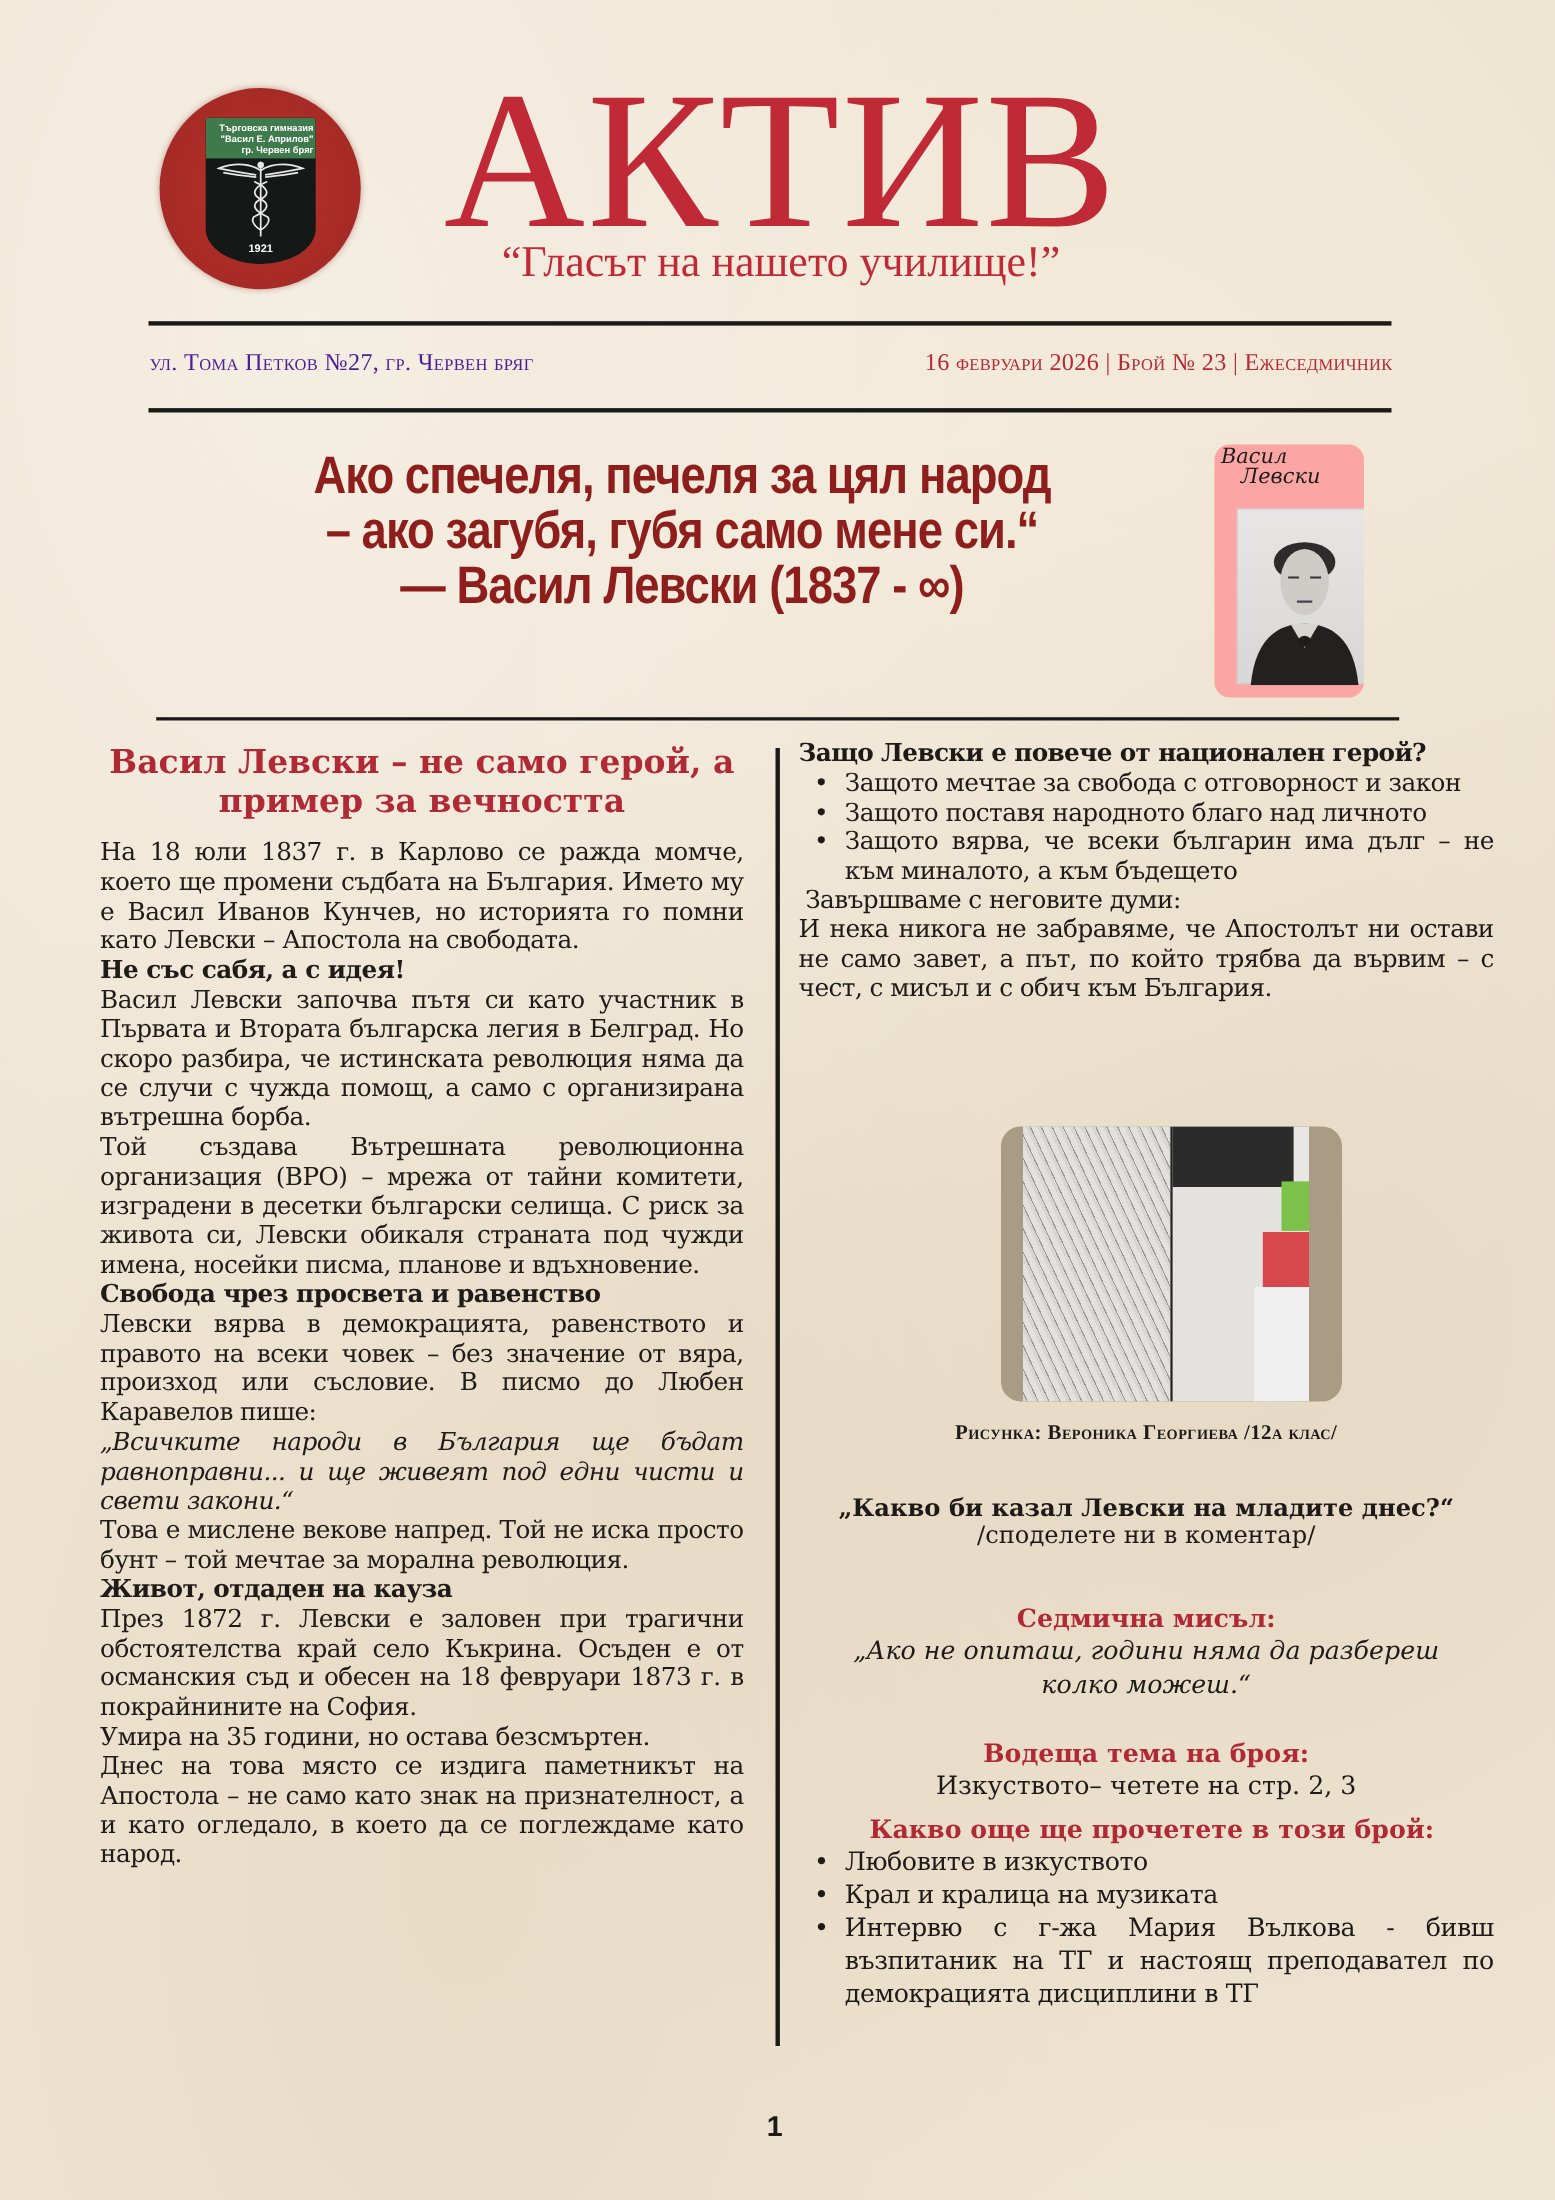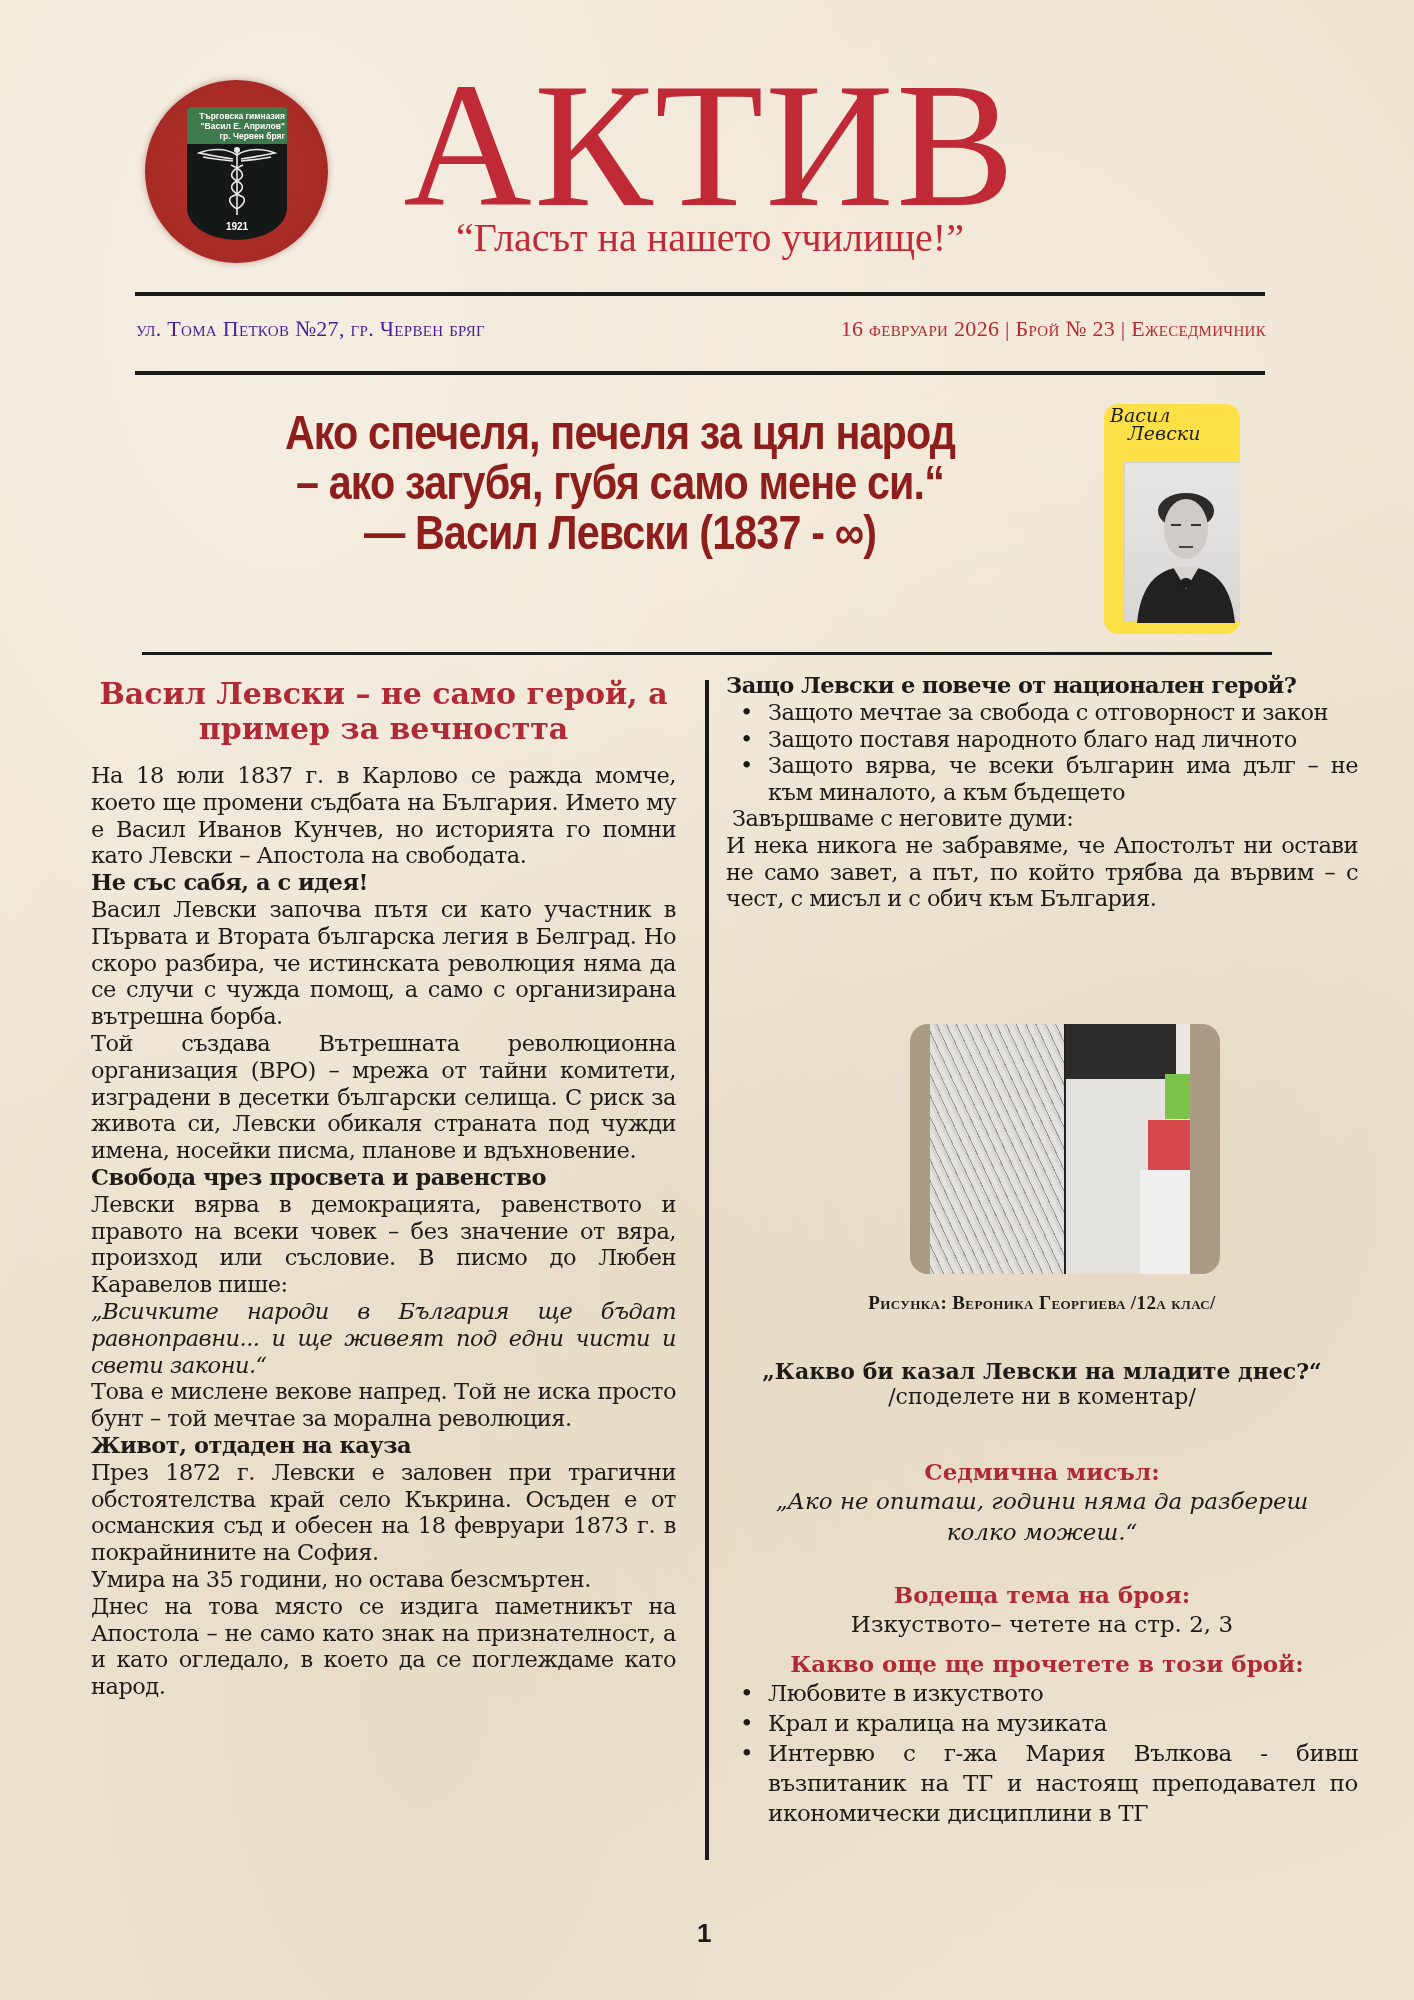--- a/index.html
+++ b/index.html
@@ -68,21 +68,21 @@
   }
 
   .hero-quote {
     left: 180px; top: 408px; width: 880px; text-align: center;
     font-family: "Liberation Sans", sans-serif; font-weight: bold; color: #8e1e1c;
     font-size: 48px; line-height: 50px; letter-spacing: -1px;
     transform: scaleX(0.86); transform-origin: center top;
   }
   .portrait {
     left: 1104px; top: 404px; width: 136px; height: 230px;
-    background: #fde047; border-radius: 14px; overflow: hidden;
+    background: #fca5a5; border-radius: 14px; overflow: hidden;
   }
   .portrait-script {
     position: absolute; left: 6px; top: 2px;
     font-family: "DejaVu Serif", serif; font-style: italic; font-size: 19px;
     line-height: 18px; color: #1b1e1a;
   }
   .portrait-paper {
     position: absolute; left: 20px; top: 58px; width: 122px; height: 160px;
     background: linear-gradient(#e8e6e4, #d9d7d5); border: 1px solid #cfcfcf;
   }
@@ -261,17 +261,17 @@
 <div class="abs theme">
   <div class="red-head">Водеща тема на броя:</div>
   <div class="txt">Изкуството– четете на стр. 2, 3</div>
 </div>
 
 <div class="abs more">
   <div class="red-head">Какво още ще прочетете в този брой:</div>
   <ul class="r-list">
     <li>Любовите в изкуството</li>
     <li>Крал и кралица на музиката</li>
-    <li>Интервю с г-жа Мария Вълкова - бивш възпитаник на ТГ и настоящ преподавател по икономически дисциплини в ТГ</li>
+    <li>Интервю с г-жа Мария Вълкова - бивш възпитаник на ТГ и настоящ преподавател по демокрацията дисциплини в ТГ</li>
   </ul>
 </div>
 
 <div class="abs page-num">1</div>
 
 </body></html>

